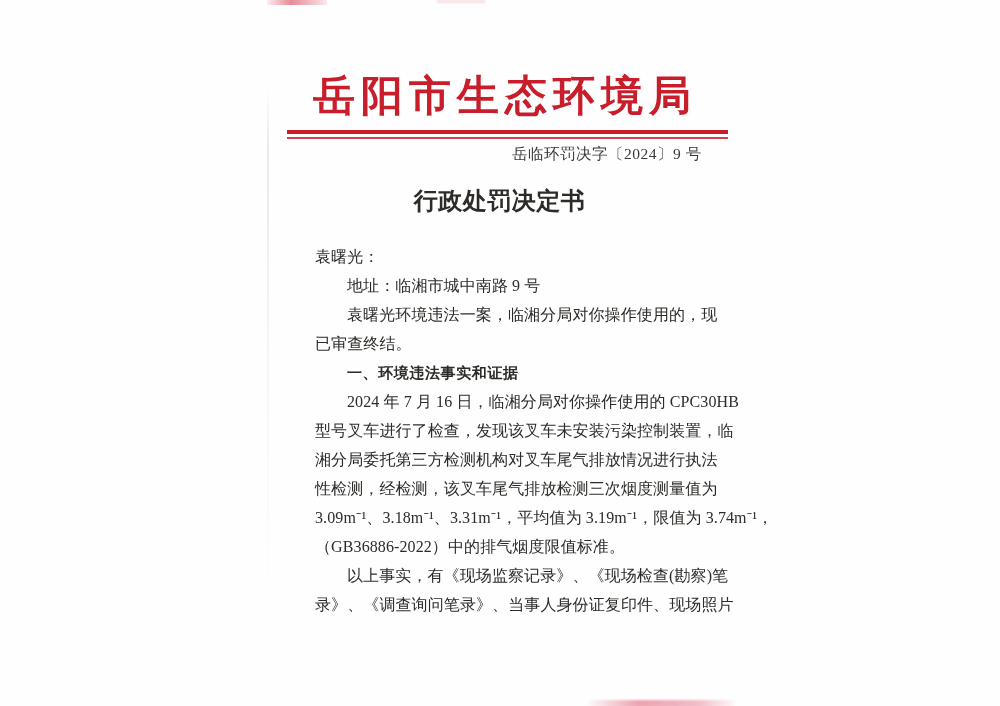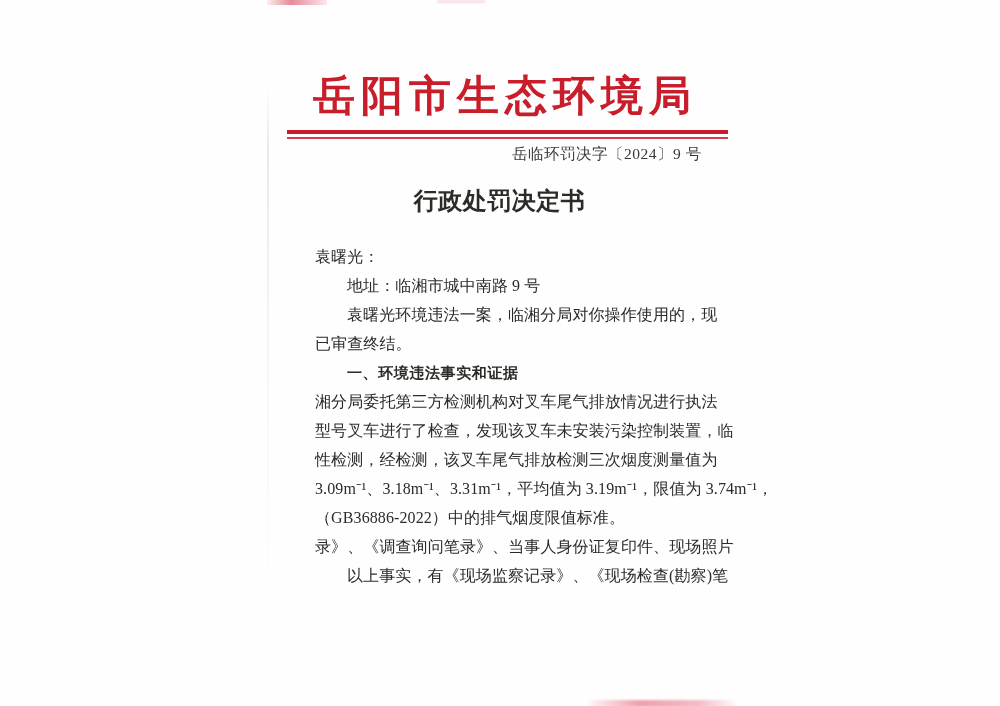--- a/index.html
+++ b/index.html
@@ -114,23 +114,24 @@
   <div class="docnum">岳临环罚决字〔2024〕9 号</div>
 
   <div class="doctitle">行政处罚决定书</div>
 
   <div class="docbody">
       <div class="line">袁曙光：</div>
       <div class="line indent">地址：临湘市城中南路 9 号</div>
       <div class="line indent">袁曙光环境违法一案，临湘分局对你操作使用的，现</div>
       <div class="line">已审查终结。</div>
       <div class="line indent bold">一、环境违法事实和证据</div>
+      <div class="line indent">2024 年 7 月 16 日，临湘分局对你操作使用的 CPC30HB</div>
+      <div class="line">型号叉车进行了检查，发现该叉车未安装污染控制装置，临</div>
       <div class="line">湘分局委托第三方检测机构对叉车尾气排放情况进行执法</div>
-      <div class="line">型号叉车进行了检查，发现该叉车未安装污染控制装置，临</div>
       <div class="line">性检测，经检测，该叉车尾气排放检测三次烟度测量值为</div>
       <div class="line">3.09m⁻¹、3.18m⁻¹、3.31m⁻¹，平均值为 3.19m⁻¹，限值为 3.74m⁻¹，</div>
       <div class="line">（GB36886-2022）中的排气烟度限值标准。</div>
+      <div class="line indent">以上事实，有《现场监察记录》、《现场检查(勘察)笔</div>
       <div class="line">录》、《调查询问笔录》、当事人身份证复印件、现场照片</div>
-      <div class="line indent">以上事实，有《现场监察记录》、《现场检查(勘察)笔</div>
     </div>
 
   <div class="smudge-bottom"></div>
 </div>
 
 </body></html>

